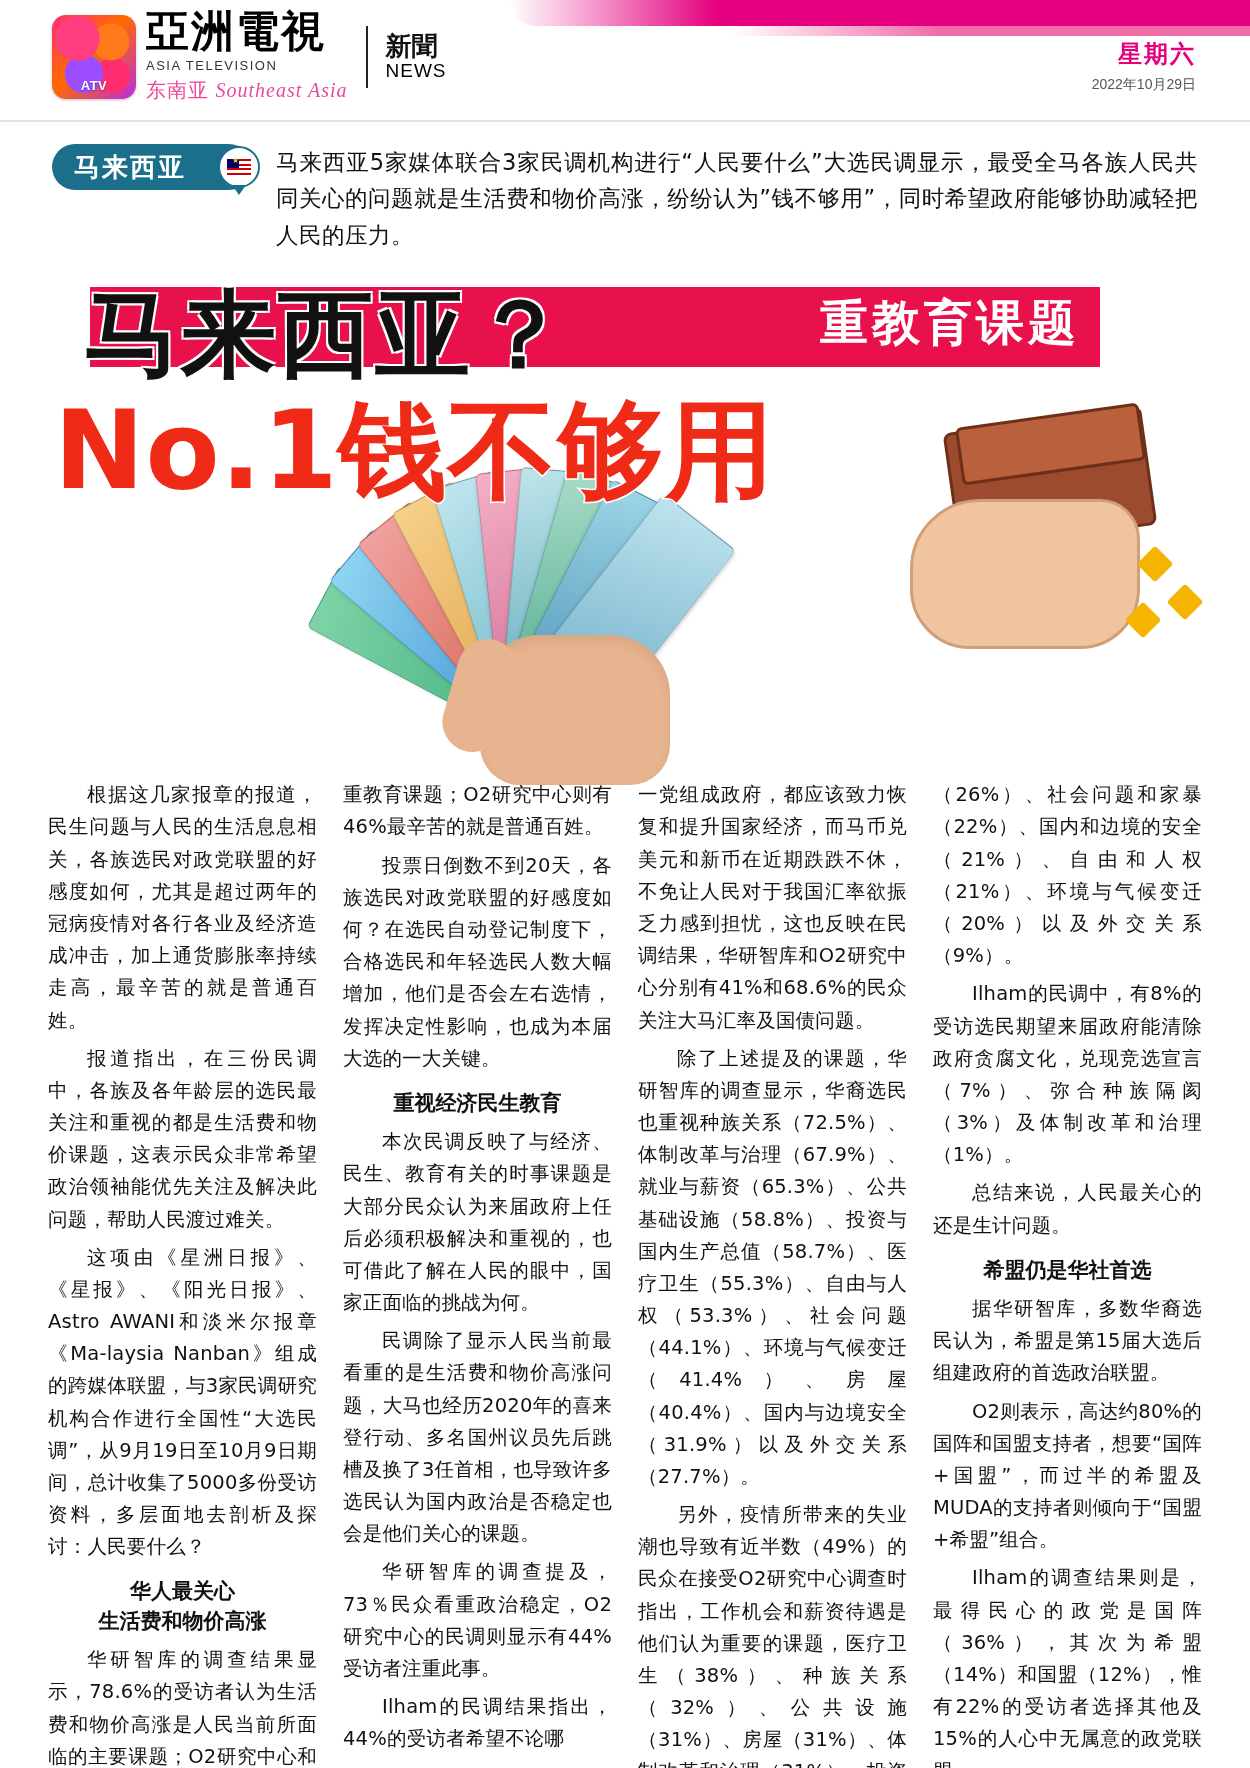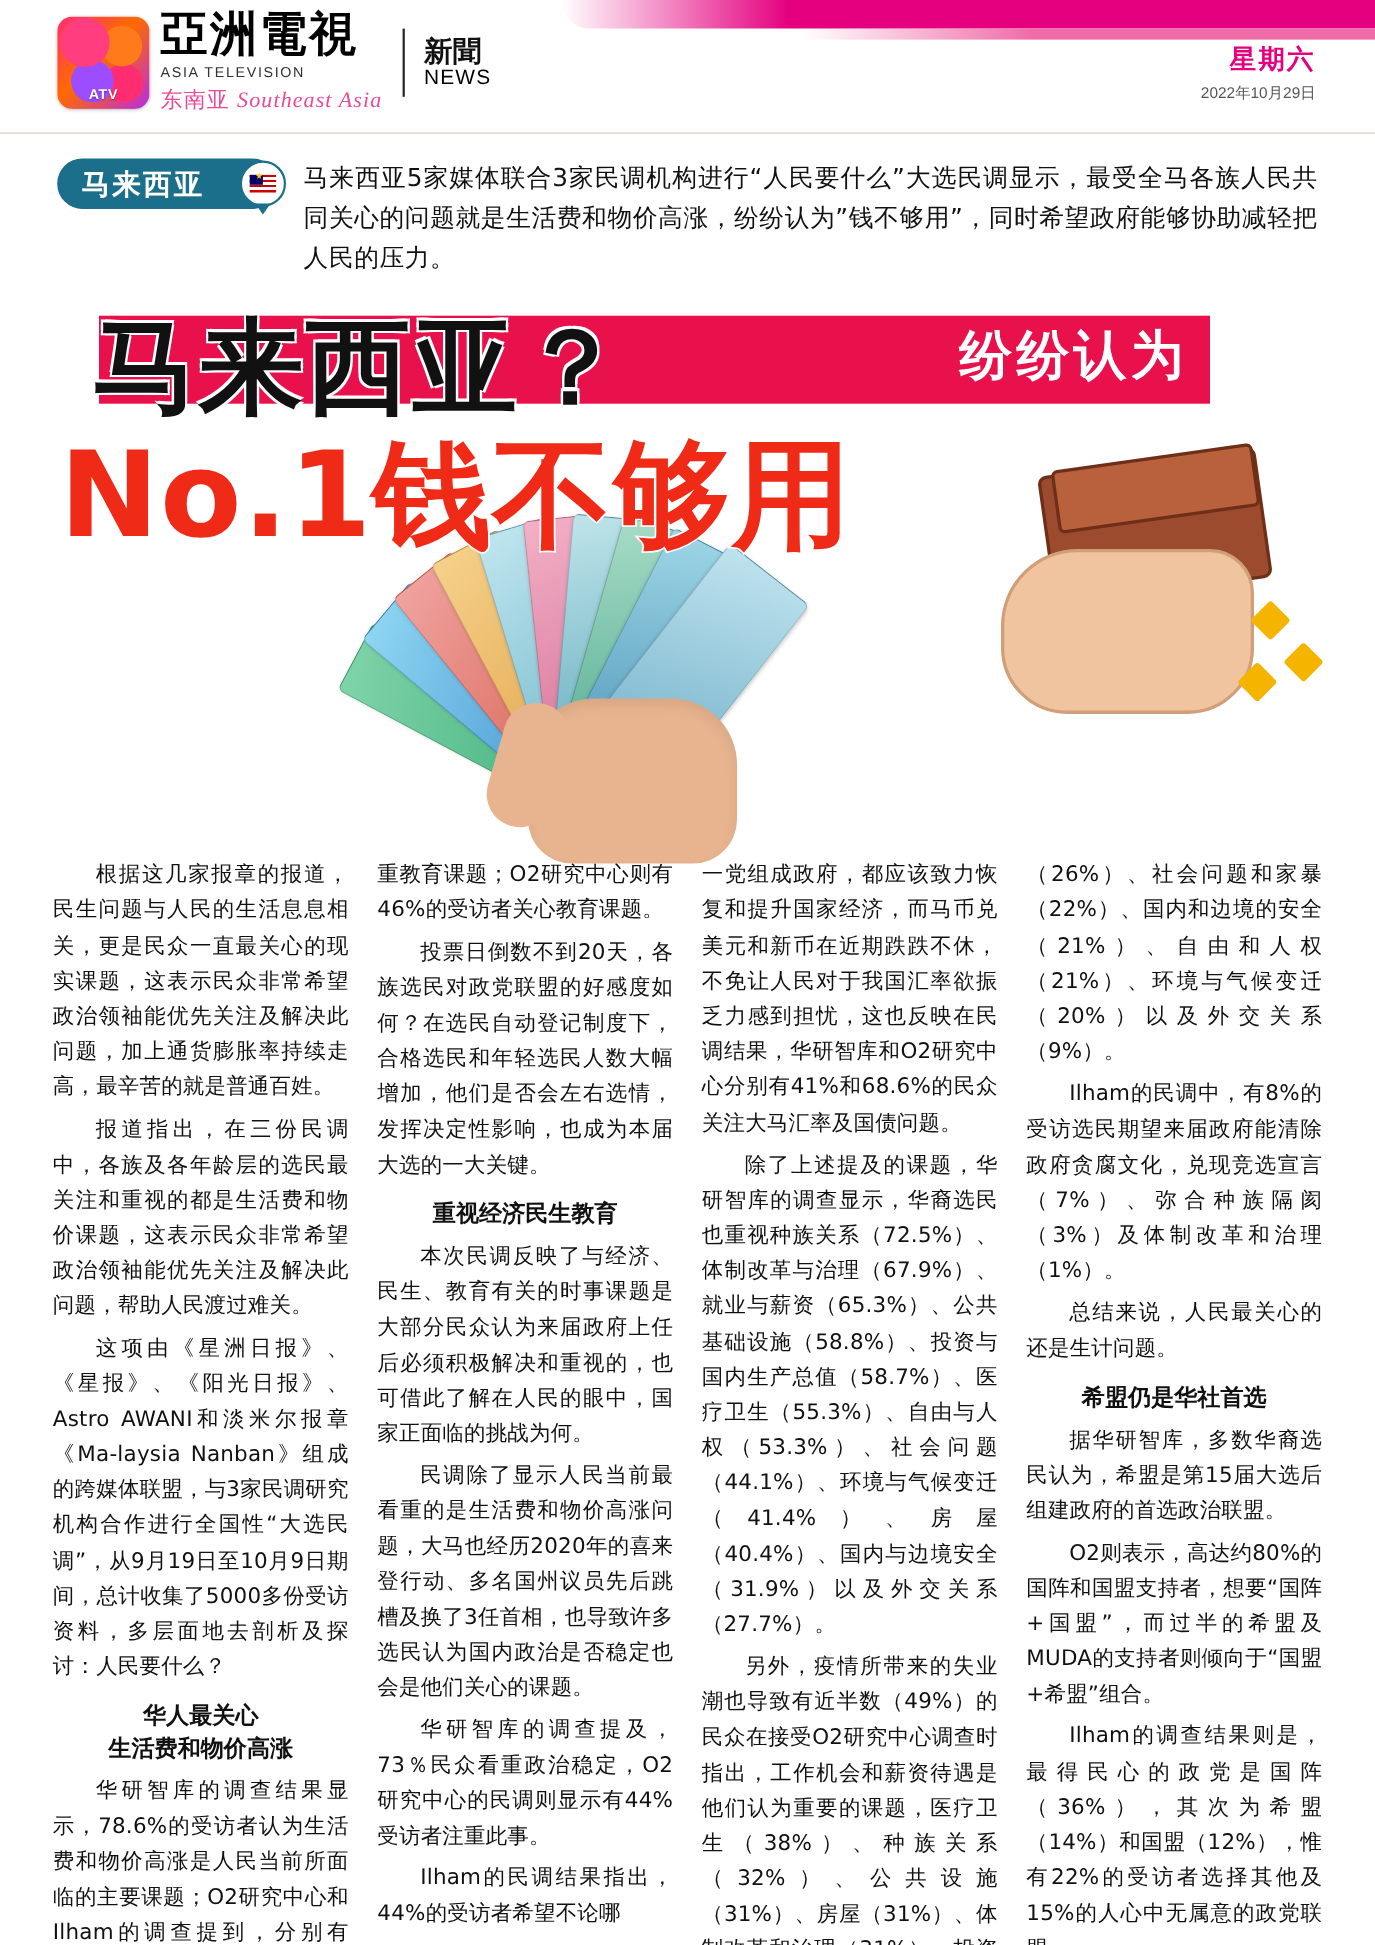--- a/index.html
+++ b/index.html
@@ -374,21 +374,21 @@
       <div class="tag-body">马来西亚</div>
       <div class="tag-pin">
         <div class="flag"></div>
       </div>
     </div>
     <div class="lead-text">马来西亚5家媒体联合3家民调机构进行“人民要什么”大选民调显示，最受全马各族人民共同关心的问题就是生活费和物价高涨，纷纷认为”钱不够用”，同时希望政府能够协助减轻把人民的压力。</div>
   </div>
 
   <div class="hero">
     <div class="hero-band"></div>
-    <div class="hero-band-label">纷纷认为</div>
+    <div class="hero-band-label">重教育课题</div>
     <div class="hero-title">马来西亚？</div>
 
     <div class="photo">
       <div class="fan">
         <div class="note" style="transform:rotate(-62deg); background:linear-gradient(160deg,#7fd4a8,#3fae7c);"></div>
         <div class="note" style="transform:rotate(-50deg); background:linear-gradient(160deg,#8fd6f2,#3f8fd0);"></div>
         <div class="note" style="transform:rotate(-39deg); background:linear-gradient(160deg,#f0a3a0,#d6604f);"></div>
         <div class="note" style="transform:rotate(-28deg); background:linear-gradient(160deg,#f6d08a,#e0a34a);"></div>
         <div class="note" style="transform:rotate(-17deg); background:linear-gradient(160deg,#c0e6ef,#6fb6c8);"></div>
         <div class="note" style="transform:rotate(-6deg); background:linear-gradient(160deg,#f3b0c6,#d36f95);"></div>
@@ -408,28 +408,28 @@
       <div class="coin" style="left:262px; top:172px;"></div>
       <div class="coin" style="left:292px; top:210px;"></div>
       <div class="coin" style="left:250px; top:228px;"></div>
     </div>
 
     <div class="hero-sub">No.1钱不够用</div>
   </div>
 
   <div class="columns">
     <div class="col">
-        <p>根据这几家报章的报道，民生问题与人民的生活息息相关，更是民众一直最关心的现实课题，这表示民众非常希望政治领袖能优先关注及解决此问题，加上通货膨胀率持续走高，最辛苦的就是普通百姓。</p>
+        <p>根据这几家报章的报道，民生问题与人民的生活息息相关，各族选民对政党联盟的好感度如何，尤其是超过两年的冠病疫情对各行各业及经济造成冲击，加上通货膨胀率持续走高，最辛苦的就是普通百姓。</p>
         <p>报道指出，在三份民调中，各族及各年龄层的选民最关注和重视的都是生活费和物价课题，这表示民众非常希望政治领袖能优先关注及解决此问题，帮助人民渡过难关。</p>
         <p>这项由《星洲日报》、《星报》、《阳光日报》、Astro AWANI和淡米尔报章《Ma-laysia Nanban》组成的跨媒体联盟，与3家民调研究机构合作进行全国性“大选民调”，从9月19日至10月9日期间，总计收集了5000多份受访资料，多层面地去剖析及探讨：人民要什么？</p>
         <div class="subhead">华人最关心<br>生活费和物价高涨</div>
         <p>华研智库的调查结果显示，78.6%的受访者认为生活费和物价高涨是人民当前所面临的主要课题；O2研究中心和Ilham的调查提到，分别有57%和35%的民众寄望新政府消除贫穷、解决生活费及物价高涨的问题。</p>
       </div>
     <div class="col">
-        <p class="noindent">重教育课题；O2研究中心则有46%的受访者关心教育课题。</p>
+        <p class="noindent">重教育课题；O2研究中心则有46%最辛苦的就是普通百姓。</p>
         <p>投票日倒数不到20天，各族选民对政党联盟的好感度如何？在选民自动登记制度下，合格选民和年轻选民人数大幅增加，他们是否会左右选情，发挥决定性影响，也成为本届大选的一大关键。</p>
         <div class="subhead">重视经济民生教育</div>
         <p>本次民调反映了与经济、民生、教育有关的时事课题是大部分民众认为来届政府上任后必须积极解决和重视的，也可借此了解在人民的眼中，国家正面临的挑战为何。</p>
         <p>民调除了显示人民当前最看重的是生活费和物价高涨问题，大马也经历2020年的喜来登行动、多名国州议员先后跳槽及换了3任首相，也导致许多选民认为国内政治是否稳定也会是他们关心的课题。</p>
         <p>华研智库的调查提及，73％民众看重政治稳定，O2研究中心的民调则显示有44%受访者注重此事。</p>
         <p>Ilham的民调结果指出，44%的受访者希望不论哪</p>
       </div>
     <div class="col">
         <p class="noindent">一党组成政府，都应该致力恢复和提升国家经济，而马币兑美元和新币在近期跌跌不休，不免让人民对于我国汇率欲振乏力感到担忧，这也反映在民调结果，华研智库和O2研究中心分别有41%和68.6%的民众关注大马汇率及国债问题。</p>
         <p>除了上述提及的课题，华研智库的调查显示，华裔选民也重视种族关系（72.5%）、体制改革与治理（67.9%）、就业与薪资（65.3%）、公共基础设施（58.8%）、投资与国内生产总值（58.7%）、医疗卫生（55.3%）、自由与人权（53.3%）、社会问题（44.1%）、环境与气候变迁（41.4%）、房屋（40.4%）、国内与边境安全（31.9%）以及外交关系（27.7%）。</p>

